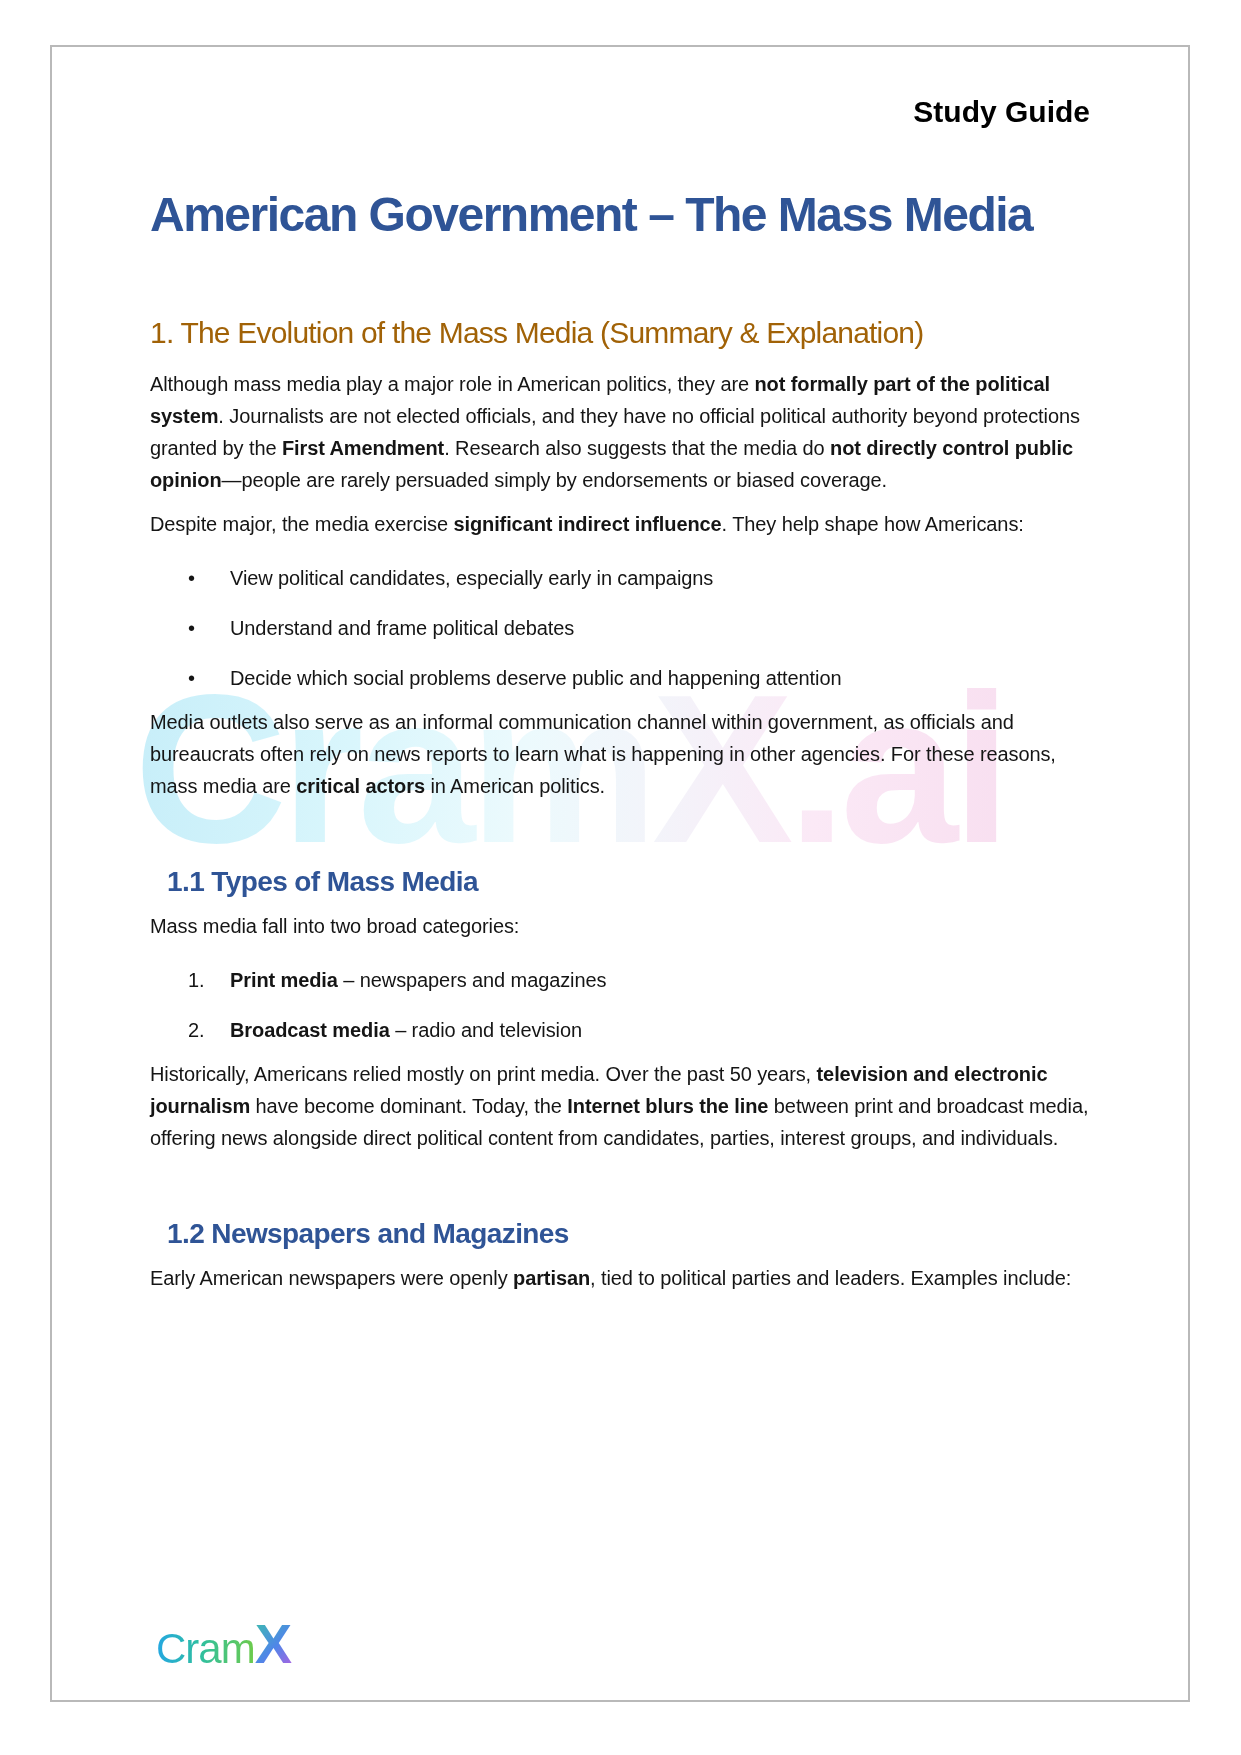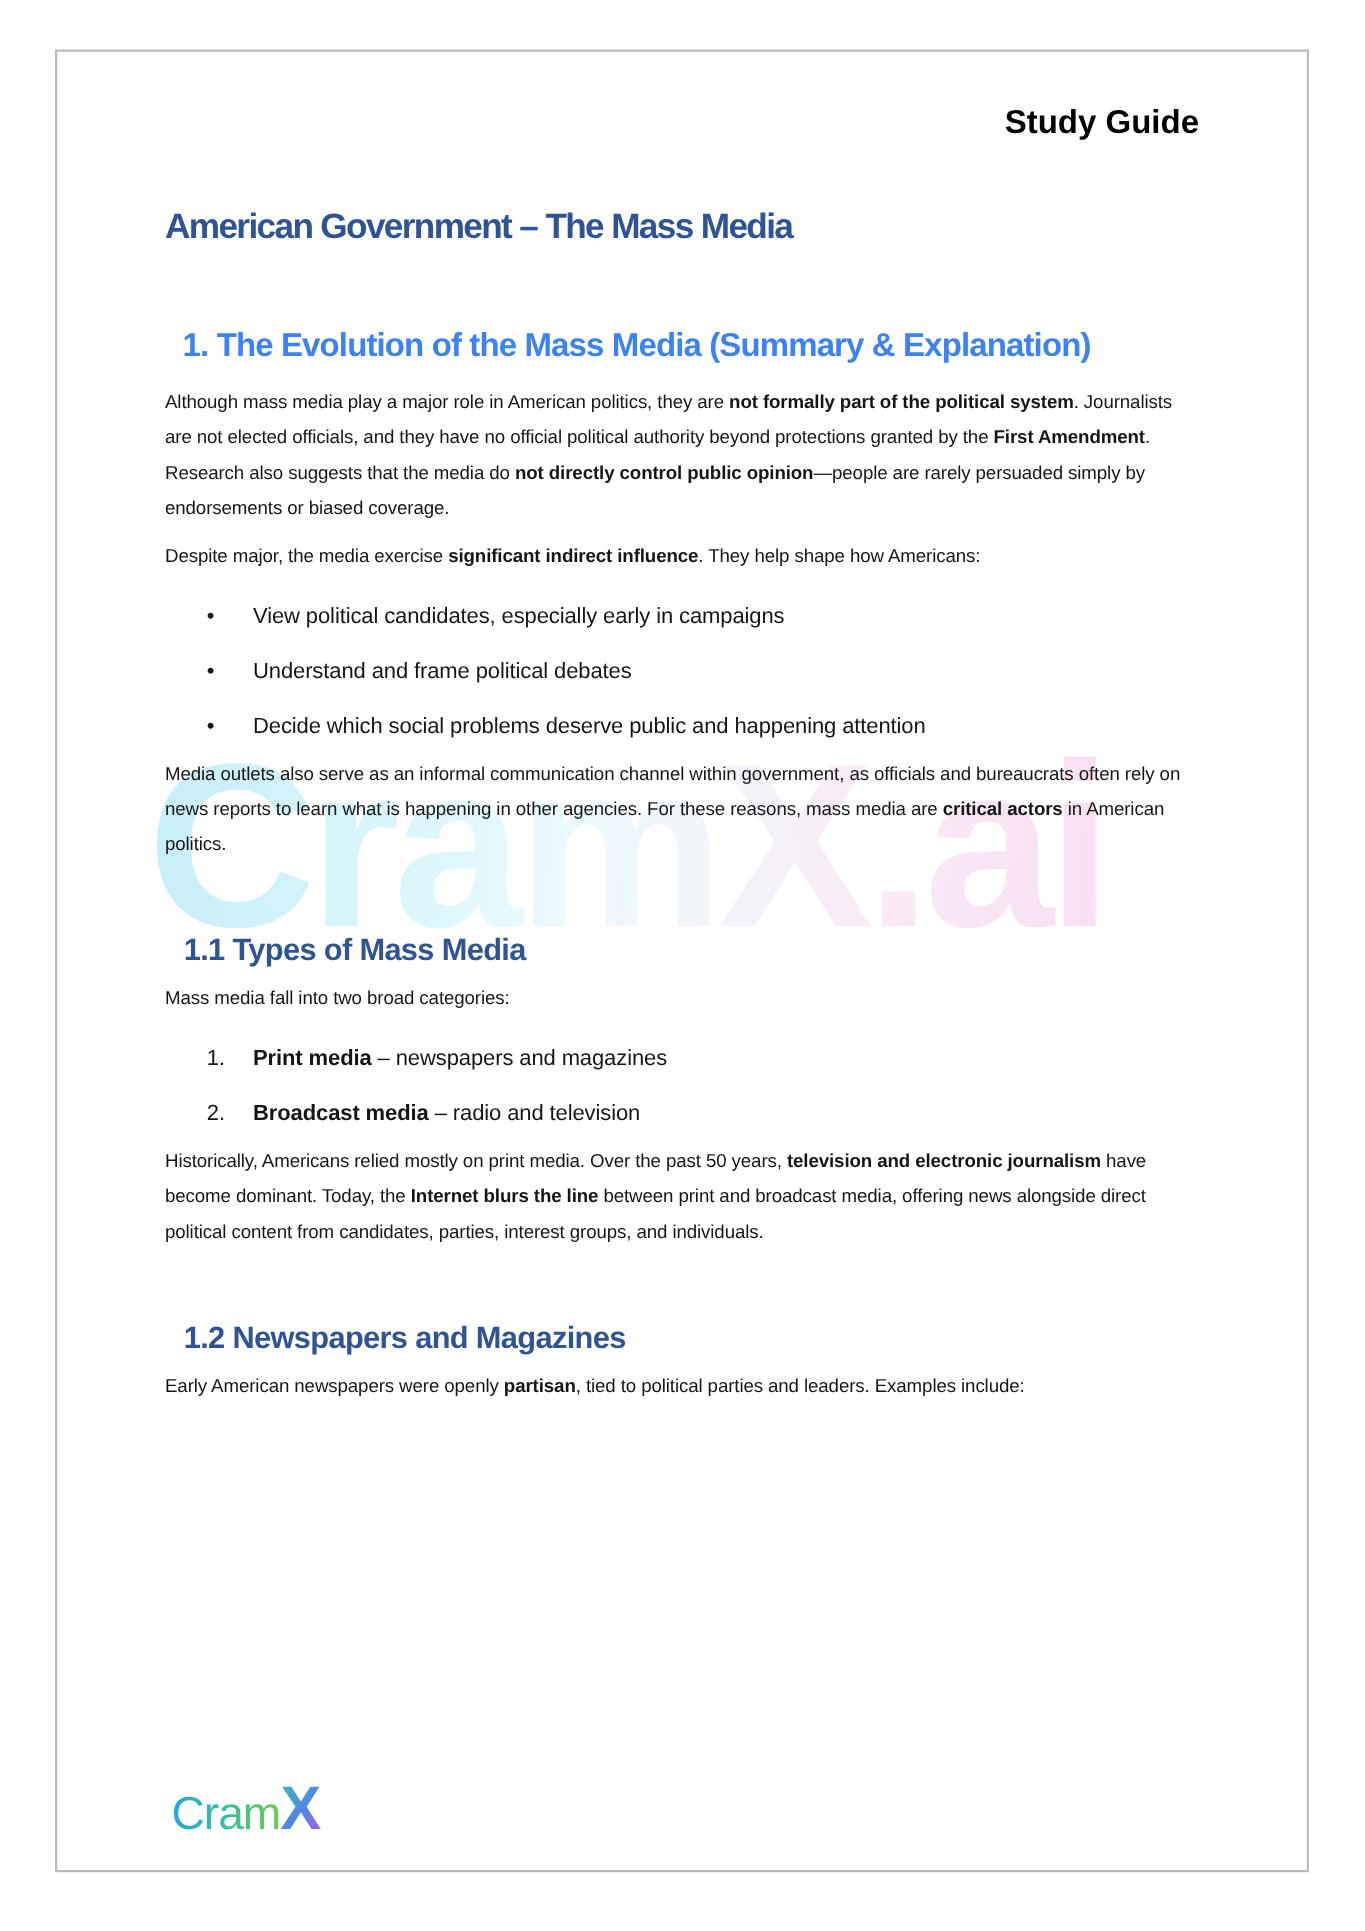--- a/index.html
+++ b/index.html
@@ -12,24 +12,24 @@
     border:2px solid #b9b9b9;box-sizing:border-box;background:#ffffff;overflow:hidden;
   }
   .watermark{
     position:absolute;z-index:0;left:82px;top:616px;
     font-size:212px;font-weight:bold;letter-spacing:-6px;line-height:1;white-space:nowrap;
     background:linear-gradient(93deg,#c7eef9 0%,#d9f6fc 25%,#ecfafd 45%,#f3f4fa 60%,#fbe9f6 78%,#f8dff0 100%);
     -webkit-background-clip:text;background-clip:text;color:transparent;
   }
   .content{position:relative;z-index:1;padding:12px 98px;}
   .doc-type{padding-top:36px;text-align:right;font-size:30px;font-weight:bold;color:#000;}
-  .title{margin:58px 0 0;font-size:32px;font-weight:bold;letter-spacing:-1.5px;color:#2F5496;}
-  .h-sec{margin:74px 16px 0;font-size:30px;font-weight:bold;letter-spacing:-0.8px;color:#3b82f6;}
+  .title{margin:58px 0 0;font-size:48px;font-weight:bold;letter-spacing:-1.5px;color:#2F5496;}
+  .h-sec{margin:74px 0 0;font-size:30px;font-weight:normal;letter-spacing:-0.8px;color:#a16207;}
   .h-sub{margin:64px 17px 0;font-size:28px;font-weight:bold;letter-spacing:-0.6px;color:#2F5496;}
-  p{margin:12px 0 0;font-size:17px;line-height:32px;letter-spacing:-0.1px;}
+  p{margin:12px 0 0;font-size:20px;line-height:32px;letter-spacing:-0.1px;}
   .h-sec + p{margin-top:18px;}
   .b{font-weight:bold;}
   .list{margin:22px 0 0 38px;font-size:20px;line-height:32px;letter-spacing:-0.1px;}
   .row{display:flex;}
   .row + .row{margin-top:18px;}
   .mk{width:42px;flex:none;}
   .tx{flex:1;}
   .logo{position:absolute;z-index:1;left:104px;bottom:28px;line-height:1;white-space:nowrap;}
   .lg1{
     font-size:42px;font-weight:normal;letter-spacing:-1px;

